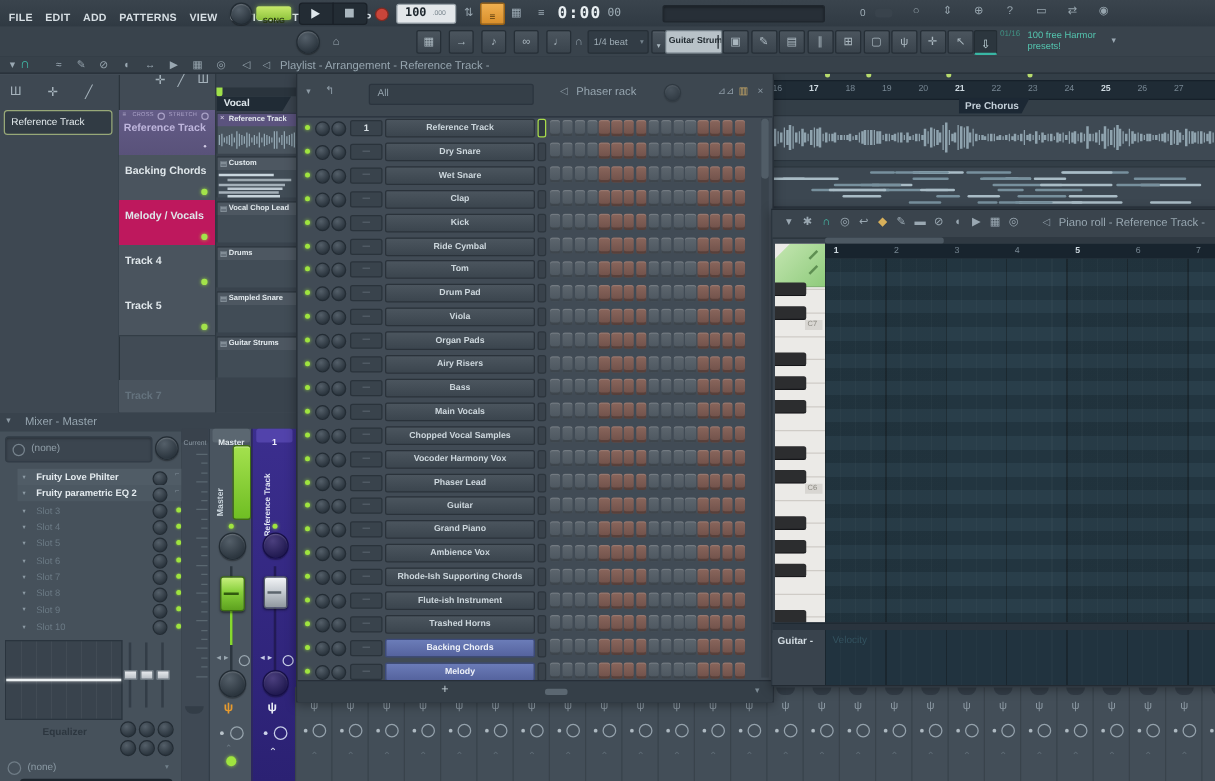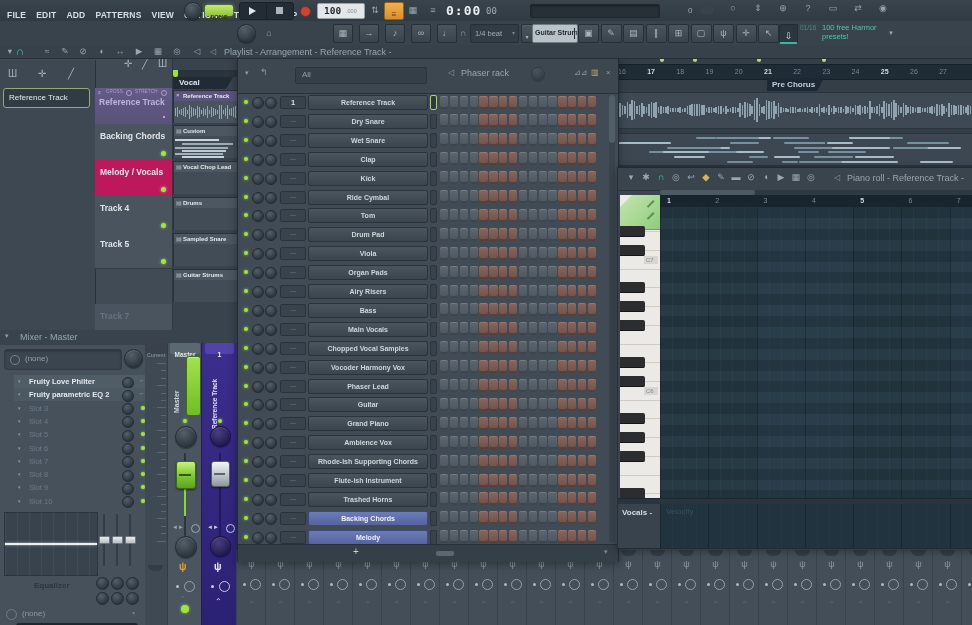--- a/index.html
+++ b/index.html
@@ -1412,21 +1412,21 @@
     <div class="a" id="pr-grid" style="left:42px;top:39px;width:313px;height:291px;
          background:
           repeating-linear-gradient(90deg,rgba(0,0,0,.30) 0 1px,transparent 1px 48.3px),
           repeating-linear-gradient(90deg,rgba(255,255,255,.025) 0 1px,transparent 1px 12.07px),
           repeating-linear-gradient(180deg,rgba(0,0,0,.10) 0 10.9px,rgba(255,255,255,.015) 10.9px 21.8px),
           repeating-linear-gradient(90deg,rgba(0,0,0,.05) 0 96.6px,transparent 96.6px 193.2px),
           #263b47;"></div>
 
     <div class="a" style="left:0;top:330px;width:355px;height:6px;background:#2a343e;border-top:1px solid #1d2731;border-bottom:1px solid #1d2731;"></div>
     <div class="a" style="left:0;top:336px;width:42px;height:44px;background:#39434d;">
-      <div class="a" style="left:4px;top:4px;font-size:8px;font-weight:bold;color:#d3dce2;white-space:nowrap;">Vocals -</div>
+      <div class="a" style="left:4px;top:4px;font-size:8px;font-weight:bold;color:#d3dce2;white-space:nowrap;">Guitar -</div>
     </div>
     <div class="a" style="left:42px;top:336px;width:313px;height:44px;
          background:
           repeating-linear-gradient(90deg,rgba(0,0,0,.30) 0 1px,transparent 1px 48.3px),
           repeating-linear-gradient(90deg,rgba(255,255,255,.02) 0 1px,transparent 1px 12.07px),
           #21333f;">
       <div class="a" style="left:6px;top:3px;font-size:8px;color:#33525f;">Velocity</div>
     </div>
   </div>
 

